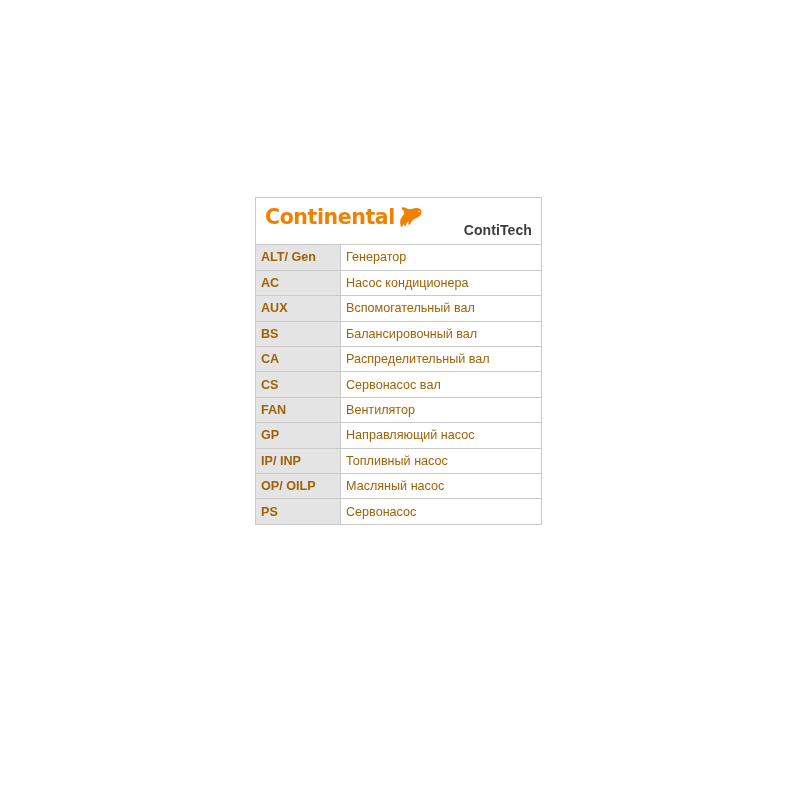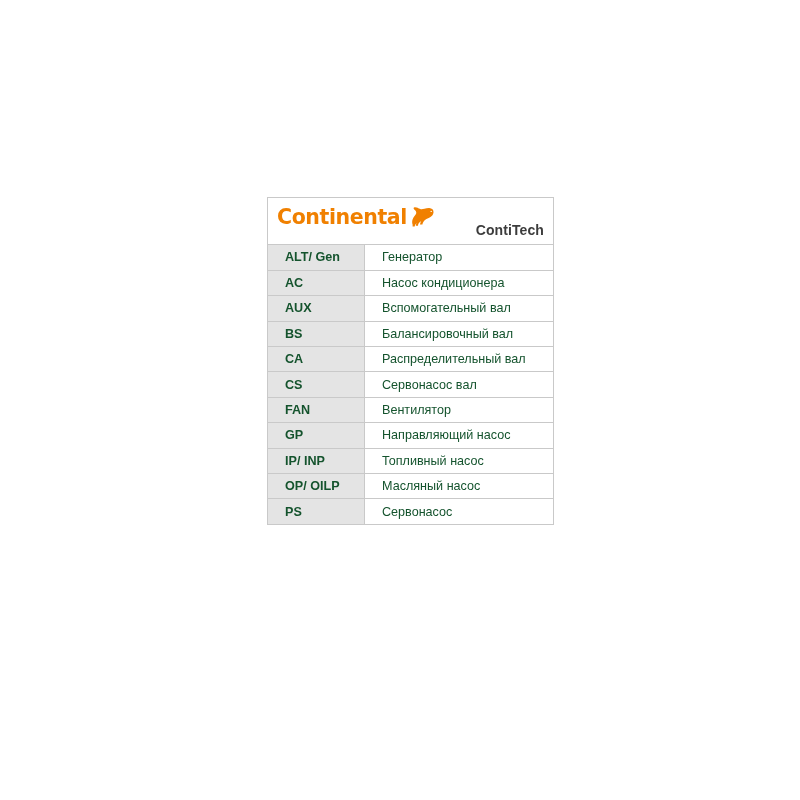--- a/index.html
+++ b/index.html
@@ -19,21 +19,20 @@
   }
   
   #card {
     position: absolute;
     left: 255px;
     top: 197px;
     width: 287px;
     background: #ffffff;
     border: 1px solid #c9c9c9;
     box-sizing: border-box;
-    margin-left: 12px;
   }
   
   .brand-header {
     position: relative;
     height: 47px;
     border-bottom: 1px solid #c9c9c9;
     background: #ffffff;
     box-sizing: border-box;
   }
   .brand-logo {
@@ -70,23 +69,23 @@
   table.abbr-table {
     border-collapse: collapse;
     width: 100%;
     table-layout: fixed;
   }
   table.abbr-table tr {
     height: 25.4px;
   }
   table.abbr-table td {
     border-top: 1px solid #c9c9c9;
-    padding: 0 0 0 17px;
+    padding: 0 0 0 5px;
     font-size: 12.6px;
-    color: #14532d;
+    color: #a16207;
     vertical-align: middle;
     line-height: 14px;
     white-space: nowrap;
     overflow: hidden;
   }
   table.abbr-table tr:first-child td {
     border-top: none;
   }
   td.abbr-code {
     width: 79px;

